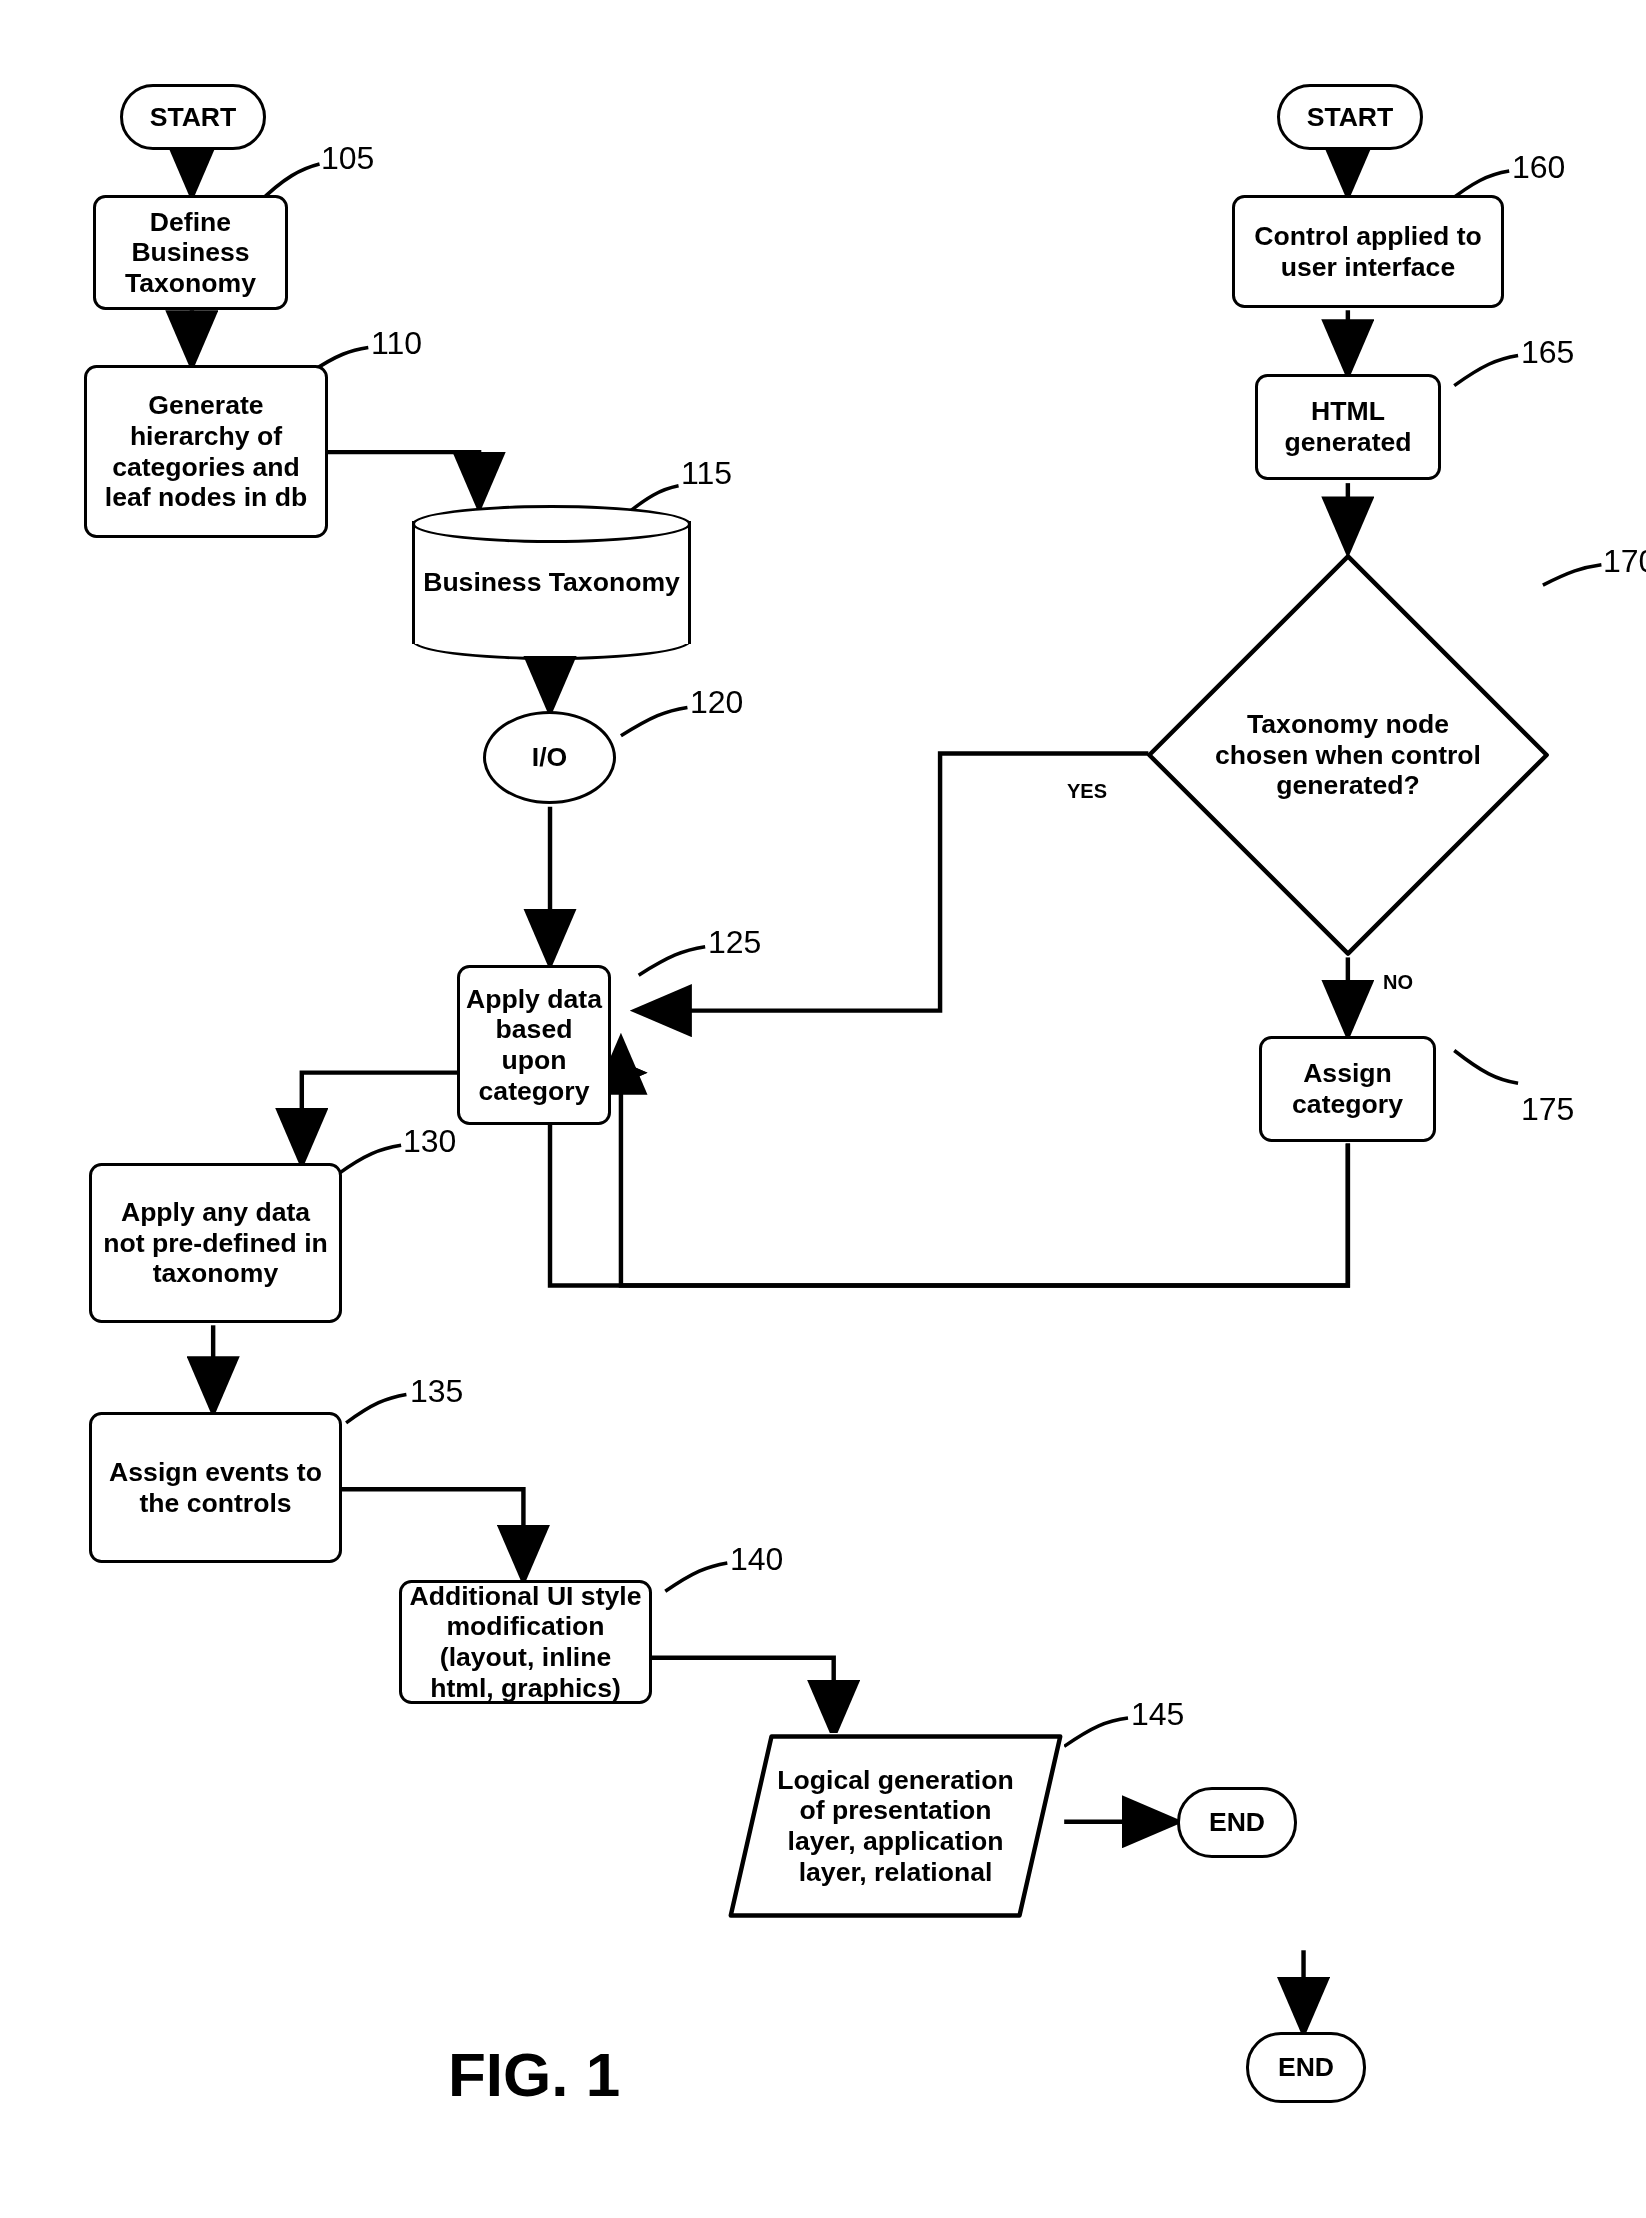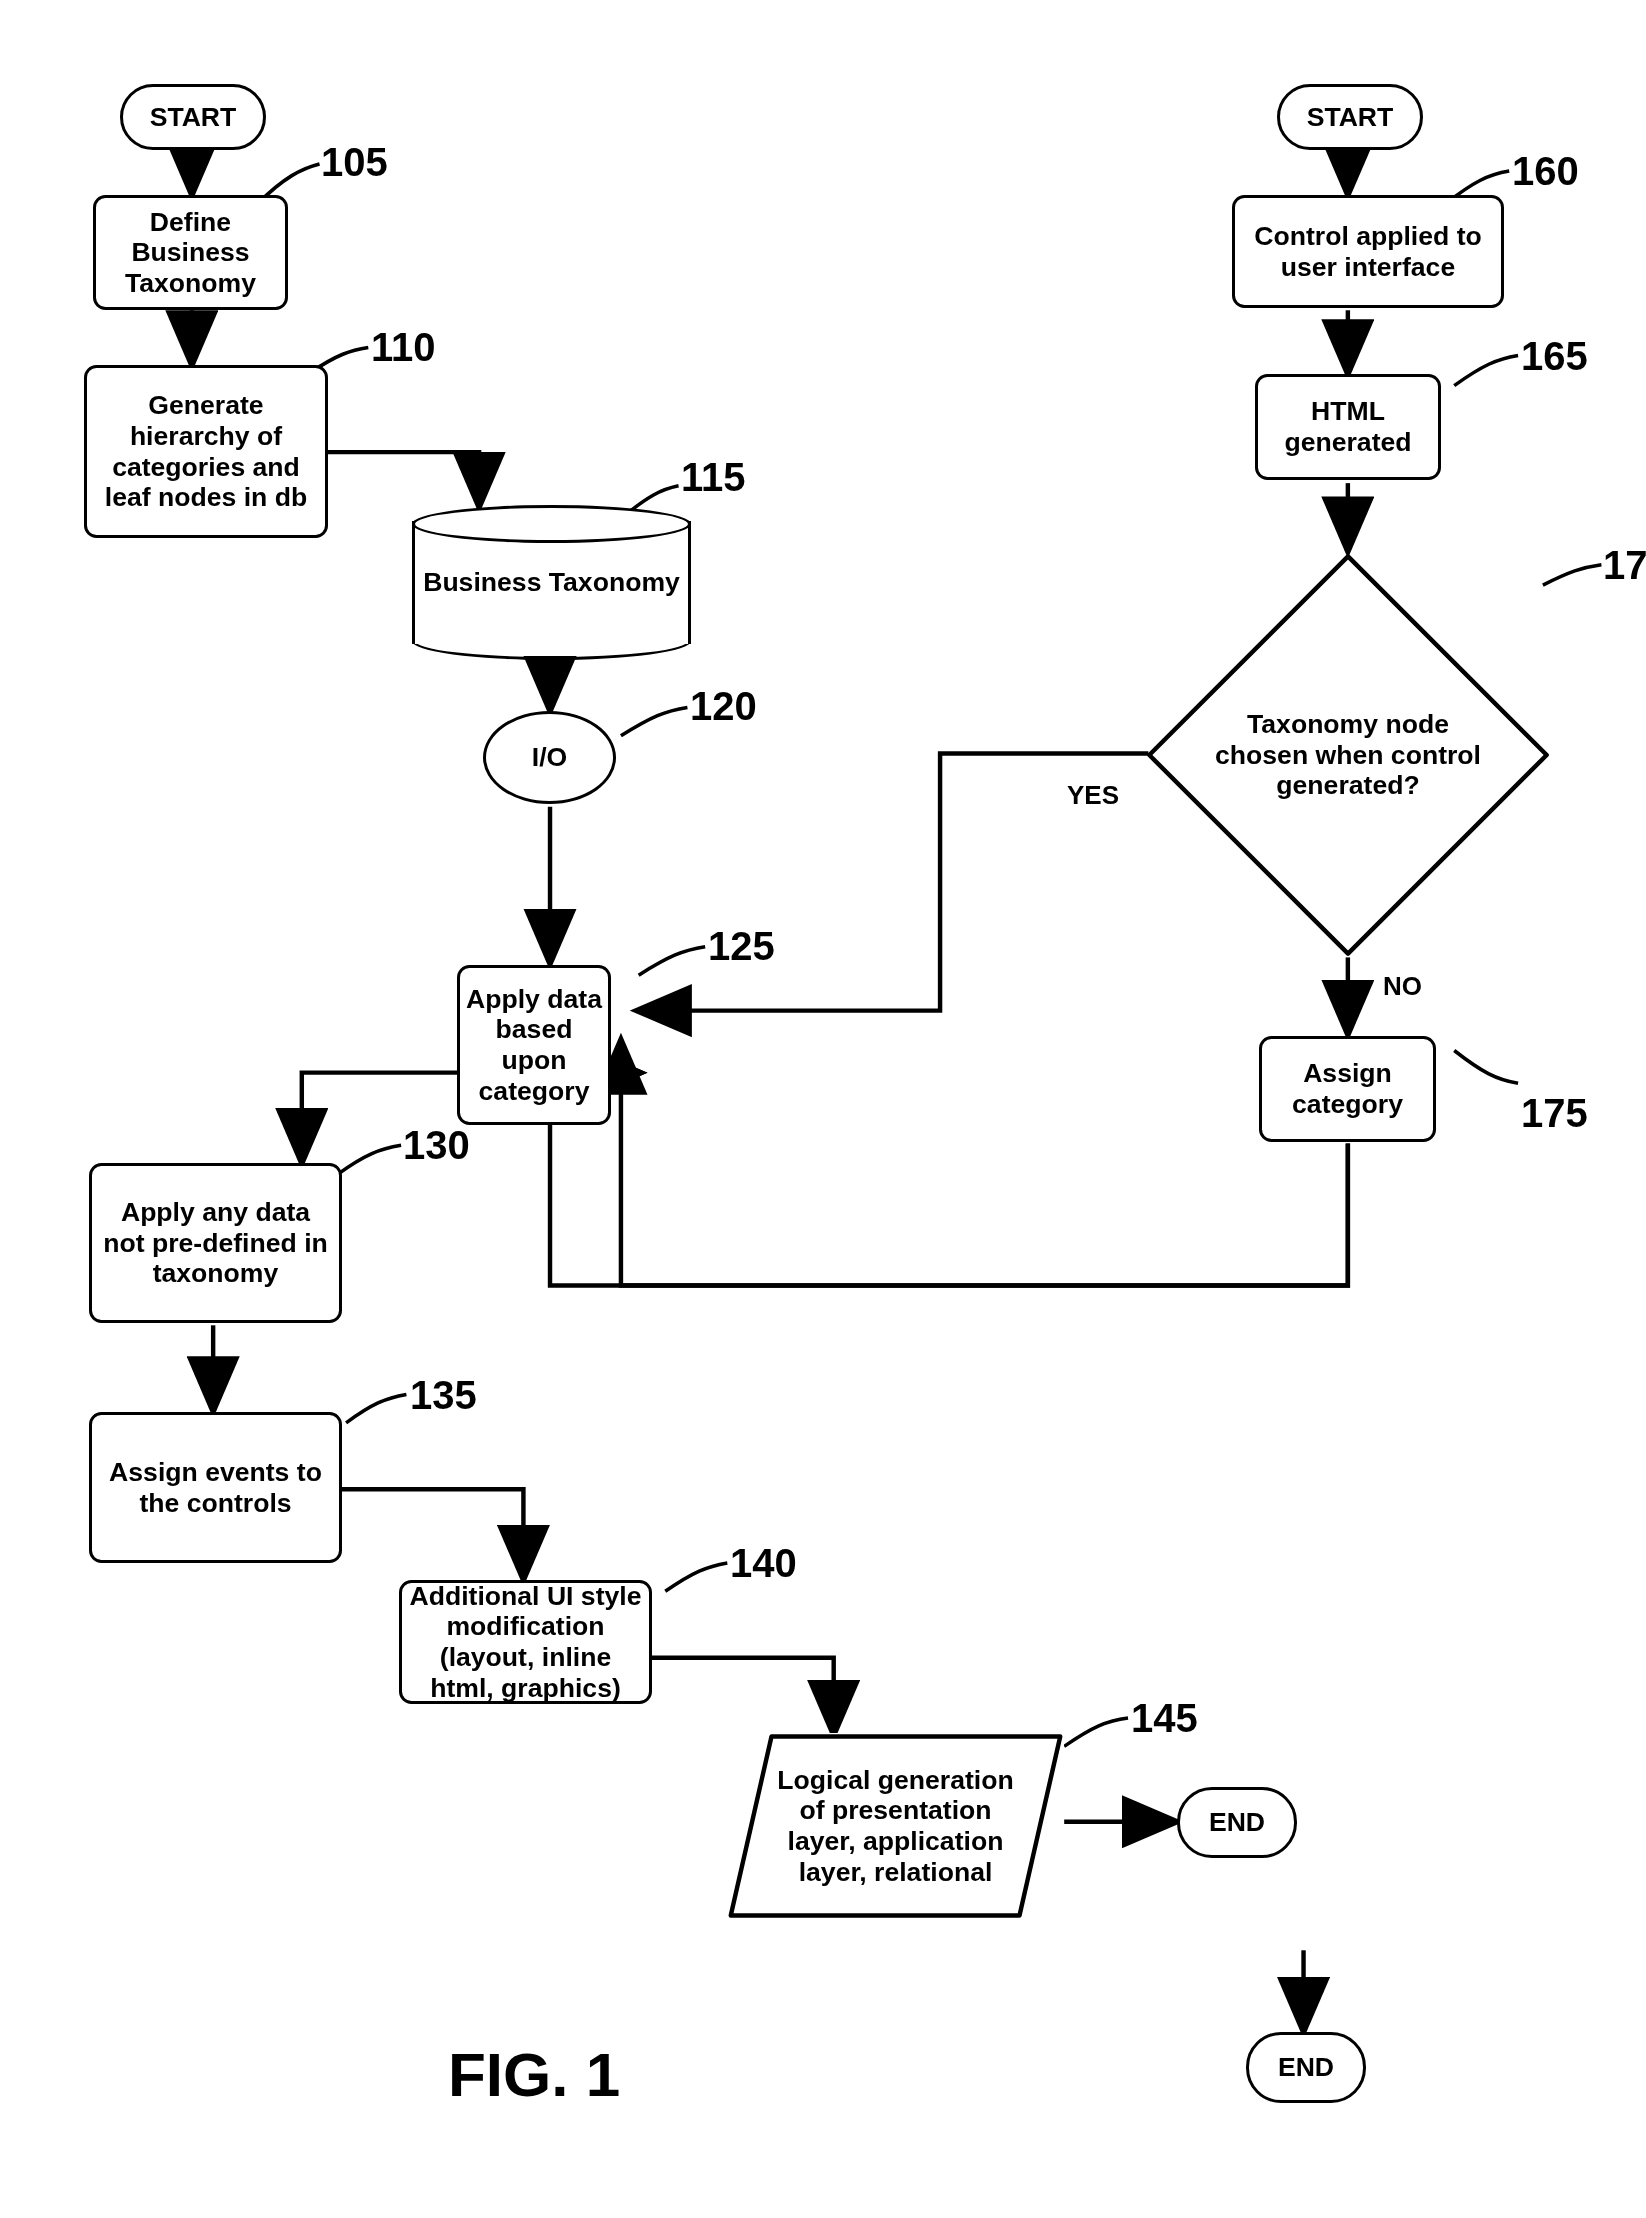--- a/index.html
+++ b/index.html
@@ -58,23 +58,23 @@
     position:absolute;
     background:#fff;
   }
   .parallelogram svg { position:absolute; top:0; left:0; }
   .parallelogram .plabel {
     position:absolute; left:35px; right:35px; top:0; bottom:0;
     display:flex; align-items:center; justify-content:center; text-align:center;
     font-weight:bold; font-size:26.6px; line-height:1.15;
   }
   .label {
-    position:absolute; font-weight:bold; font-size:26px;text-align:right;
-  }
-  .ref { position:absolute; font-weight:bold; font-size:40px; }
+    position:absolute; font-weight:bold; font-size:20px;text-align:right;
+  }
+  .ref { position:absolute; font-weight:normal; font-size:32px; }
   .figcap {
     position:absolute; font-weight:900; font-size:62px;
   }
   svg.wires { position:absolute; top:0; left:0; }
 </style>
 </head>
 <body>
 
 <div class="canvas">
 

